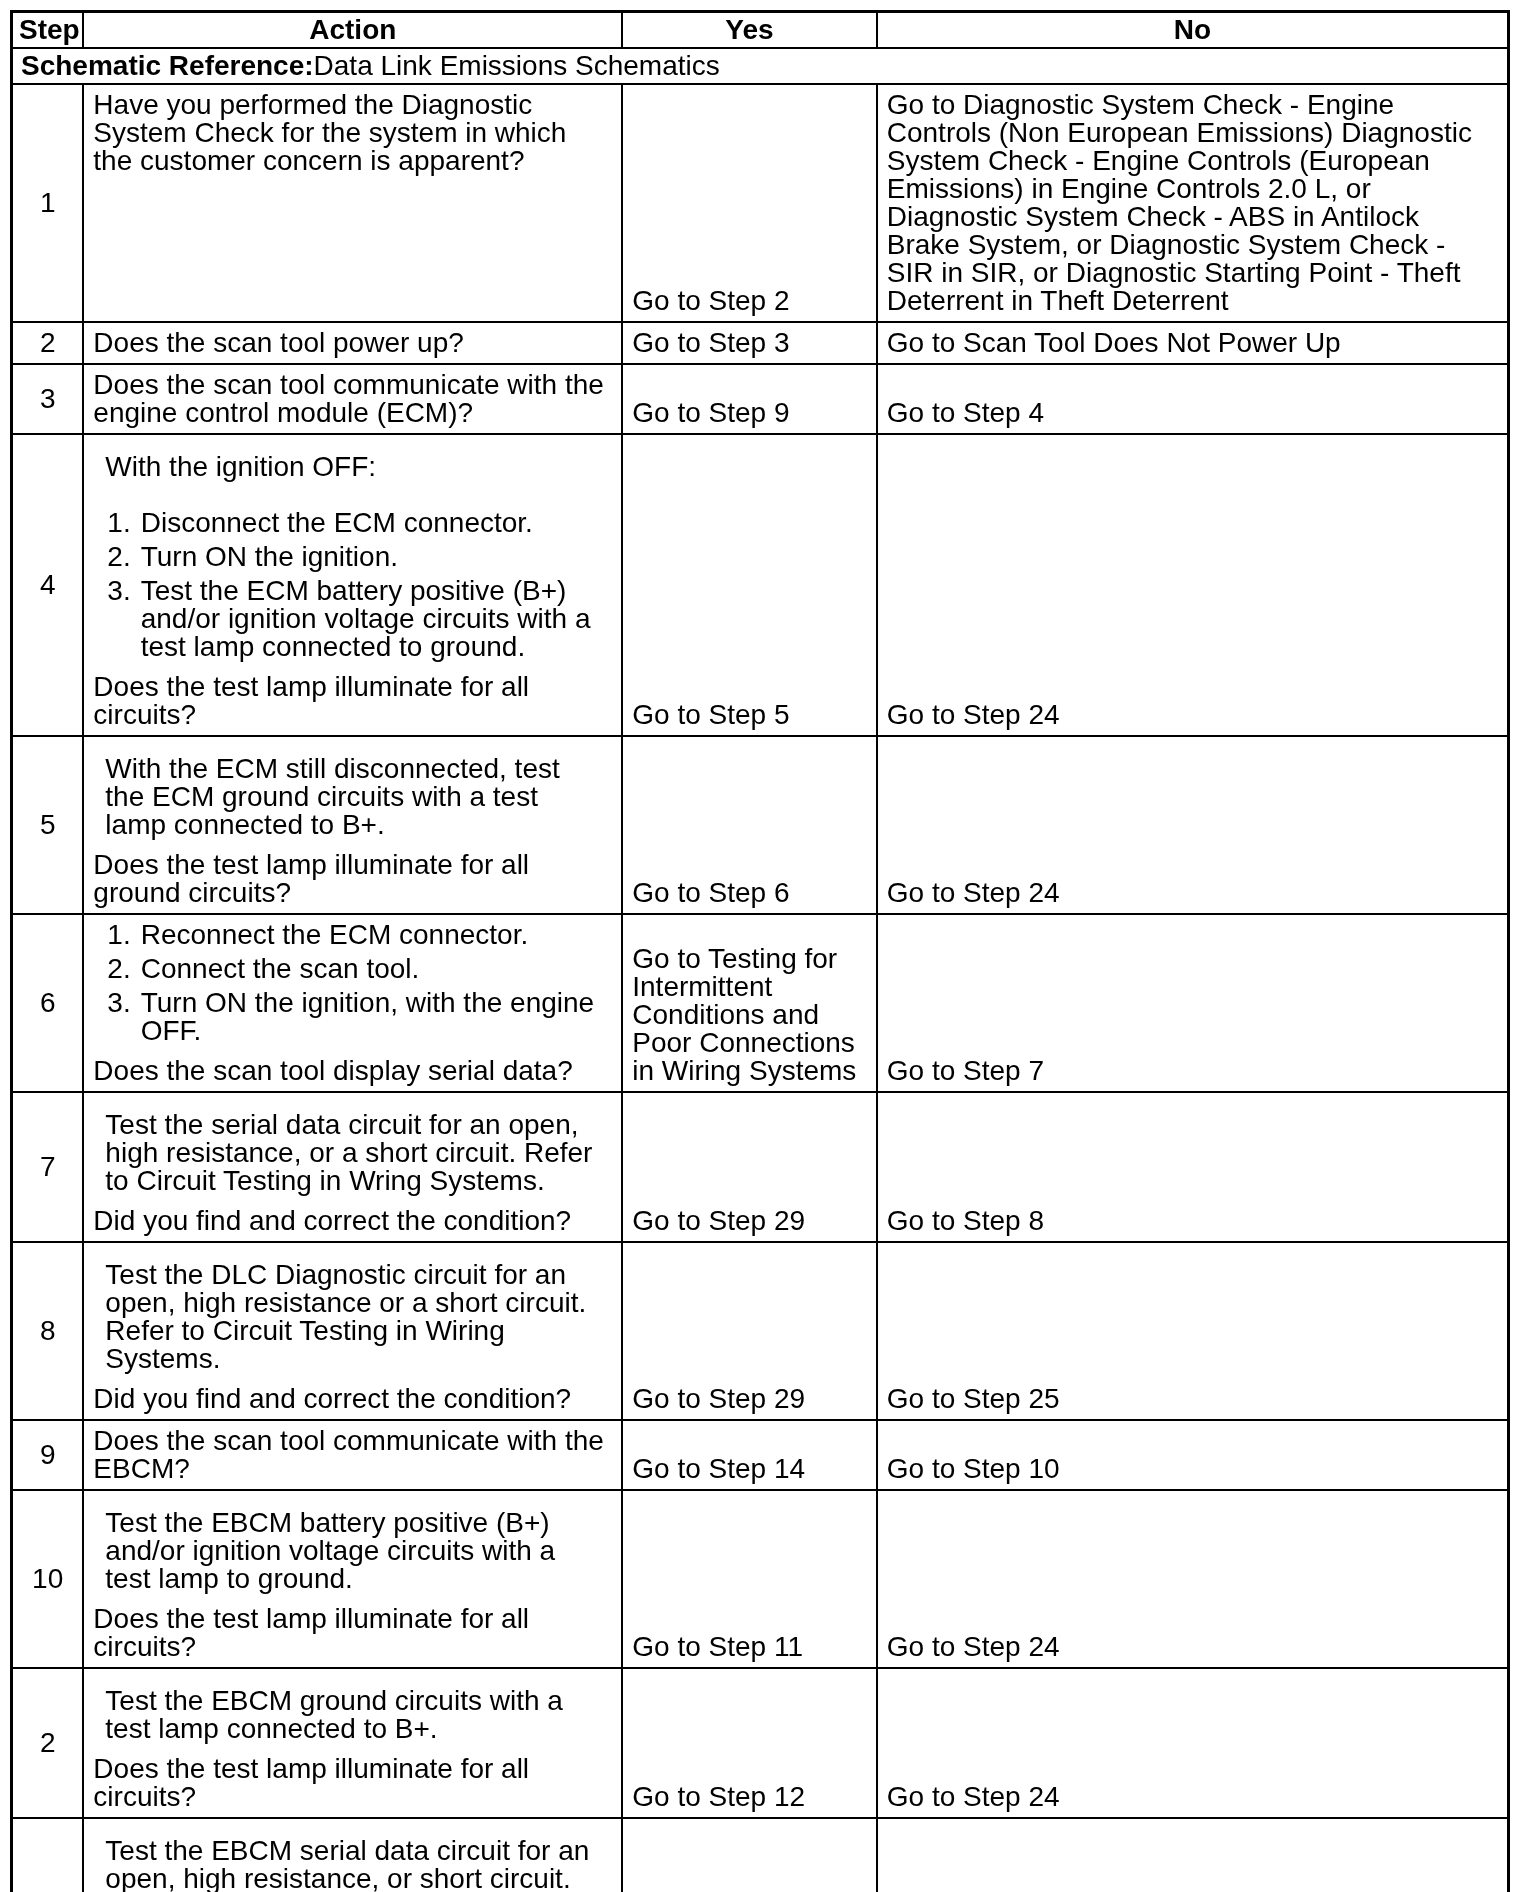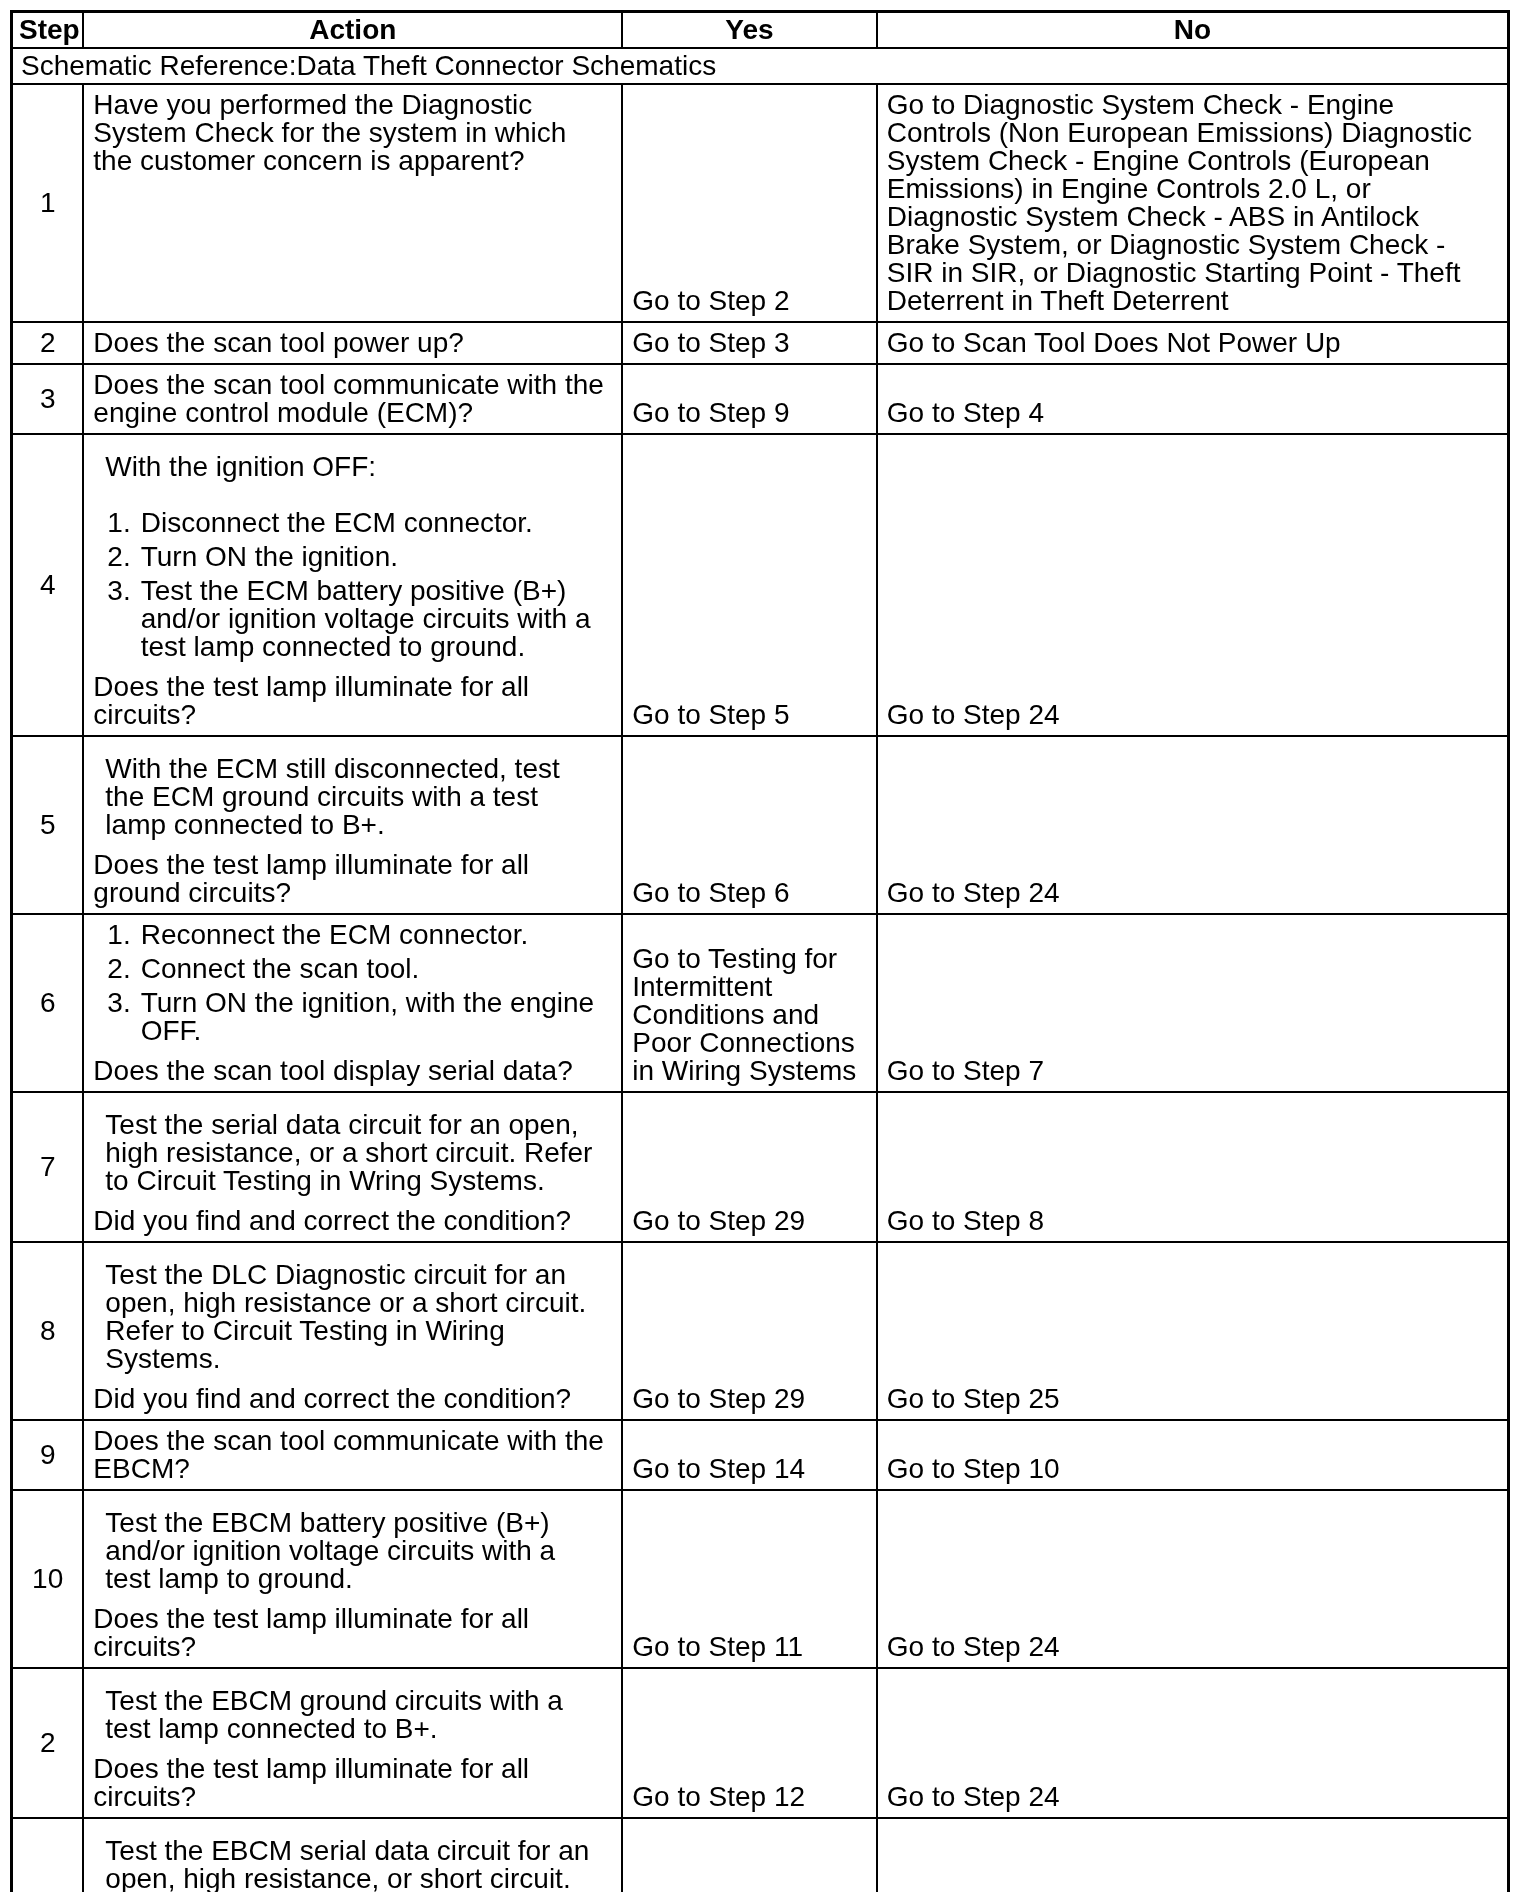--- a/index.html
+++ b/index.html
@@ -32,21 +32,21 @@
     font-weight: bold;
     text-align: center;
     vertical-align: middle;
     padding: 3px 6px;
   }
   td.schem-cell {
     text-align: left;
     vertical-align: middle;
     padding: 3px 8px;
   }
-  .schem-label { font-weight: normal; }
+  .schem-label { font-weight: bold; }
   td.step-cell {
     text-align: center;
     vertical-align: middle;
   }
   td.action-cell {
     text-align: left;
     vertical-align: top;
   }
   td.yes-cell, td.no-cell {
     text-align: left;
@@ -82,21 +82,21 @@
       <col class="c-no">
     </colgroup>
     <thead>
       <tr>
         <th class="head-cell">Step</th>
         <th class="head-cell">Action</th>
         <th class="head-cell">Yes</th>
         <th class="head-cell">No</th>
       </tr>
       <tr>
-        <td class="schem-cell" colspan="4"><span class="schem-label">Schematic Reference:</span><span>Data Theft Connector Schematics</span></td>
+        <td class="schem-cell" colspan="4"><span class="schem-label">Schematic Reference:</span><span>Data Link Emissions Schematics</span></td>
       </tr>
     </thead>
     <tbody>
         <tr>
           <td class="step-cell">1</td>
           <td class="action-cell">
             <div class="action-question">Have you performed the Diagnostic System Check for the system in which the customer concern is apparent?</div>
           </td>
           <td class="yes-cell">Go to Step 2</td>
           <td class="no-cell">Go to Diagnostic System Check - Engine Controls (Non European Emissions) Diagnostic System Check - Engine Controls (European Emissions) in Engine Controls 2.0 L, or Diagnostic System Check - ABS in Antilock Brake System, or Diagnostic System Check - SIR in SIR, or Diagnostic Starting Point - Theft Deterrent in Theft Deterrent</td>

